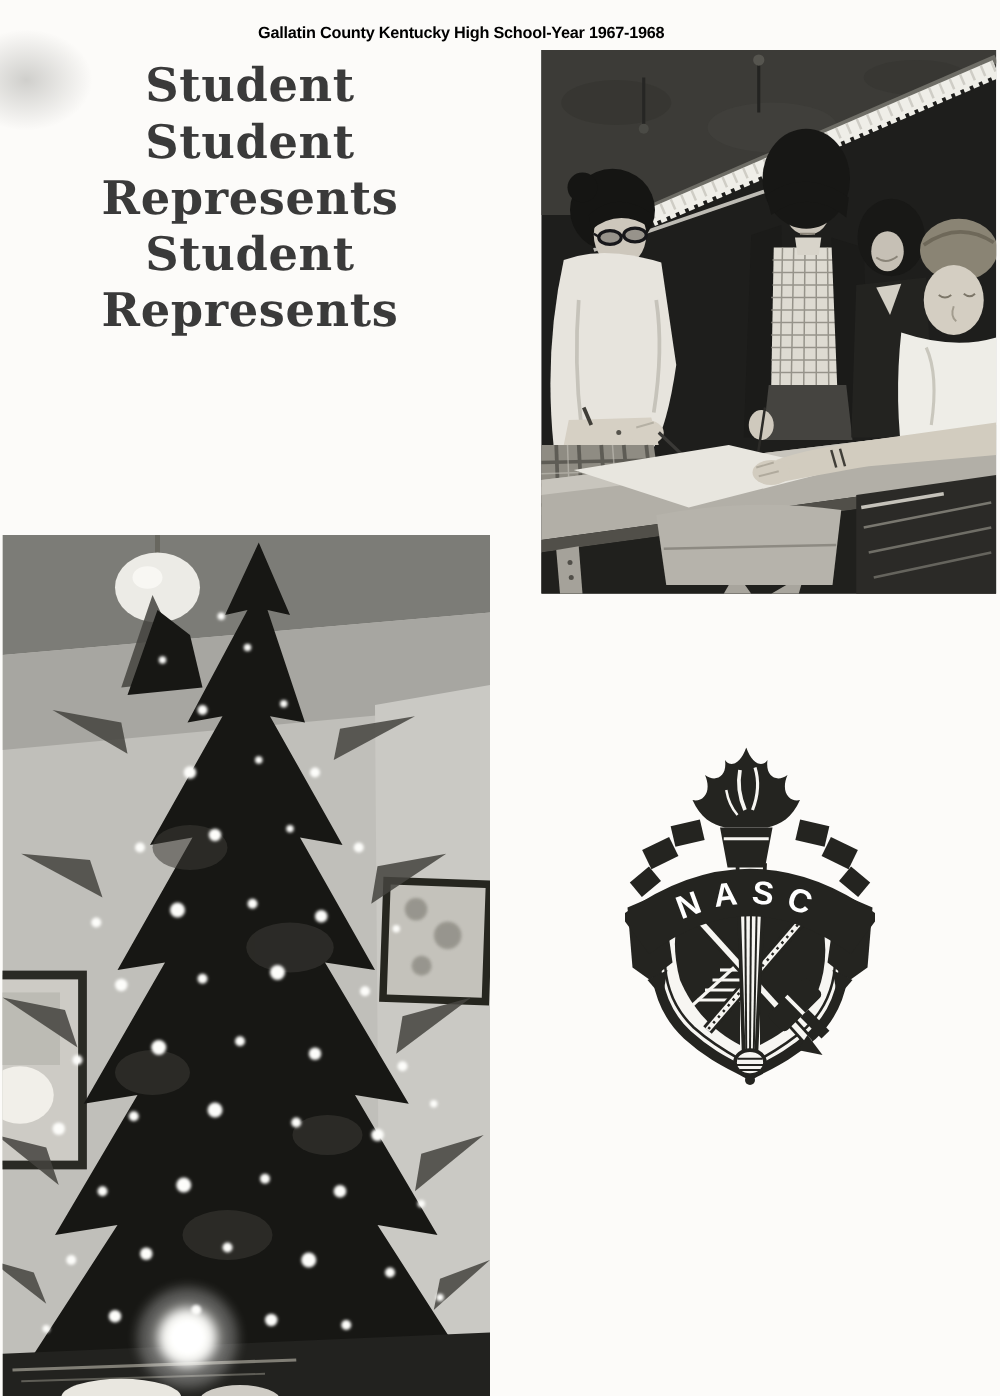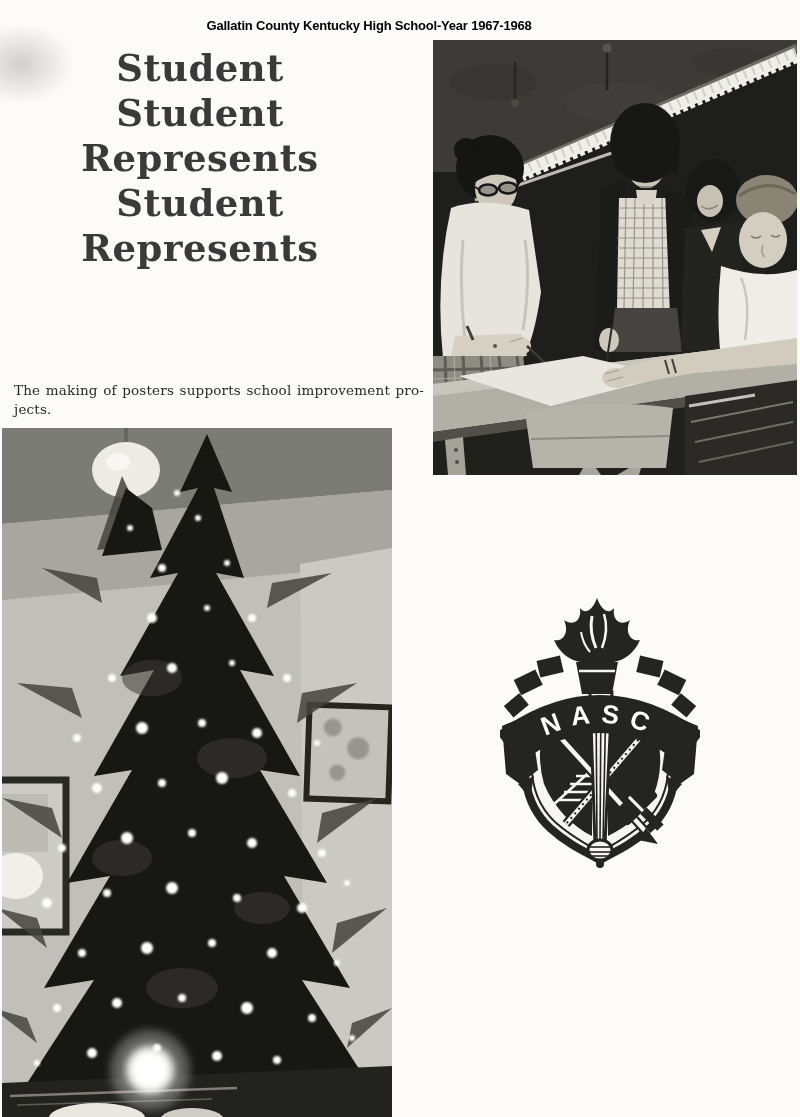--- a/index.html
+++ b/index.html
@@ -46,22 +46,20 @@
   <h1 class="page-title">Gallatin County Kentucky High School-Year 1967-1968</h1>
 
   <div class="headline">
     <span>Student</span>
     <span>Student</span>
     <span>Represents</span>
     <span>Student</span>
     <span>Represents</span>
   </div>
 
-  <p class="caption caption-posters">The making of posters supports school improvement pro-
-jects.</p>
 
   <figure class="photo photo-students">
     <svg viewBox="0 0 364 435" preserveAspectRatio="none">
       <rect width="364" height="435" fill="#1e1e1c"></rect>
 
       <g>
         <polygon points="0,0 364,0 364,13 88,132 0,132" fill="#3c3b37"></polygon>
         <ellipse cx="60" cy="42" rx="44" ry="18" fill="#34332f" opacity=".6"></ellipse>
         <ellipse cx="185" cy="62" rx="52" ry="20" fill="#454440" opacity=".45"></ellipse>
         <ellipse cx="300" cy="22" rx="42" ry="14" fill="#34332f" opacity=".5"></ellipse>

